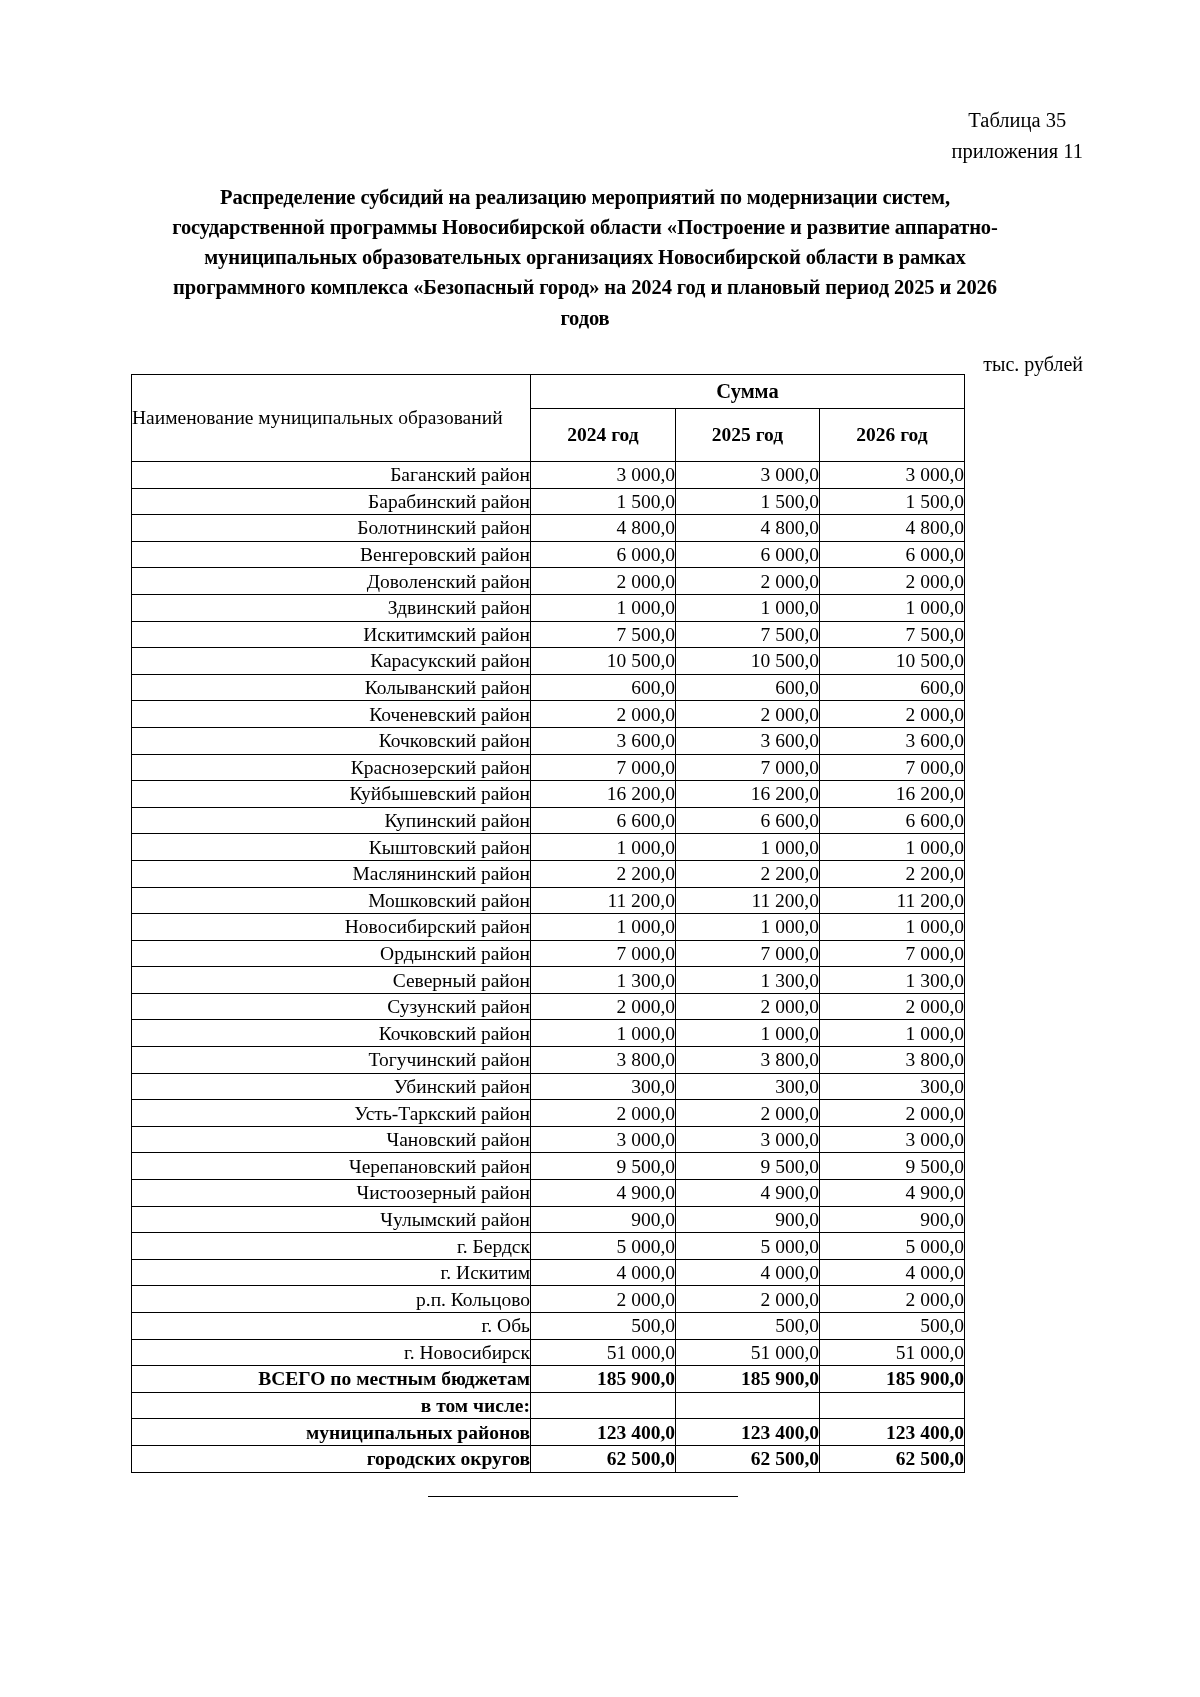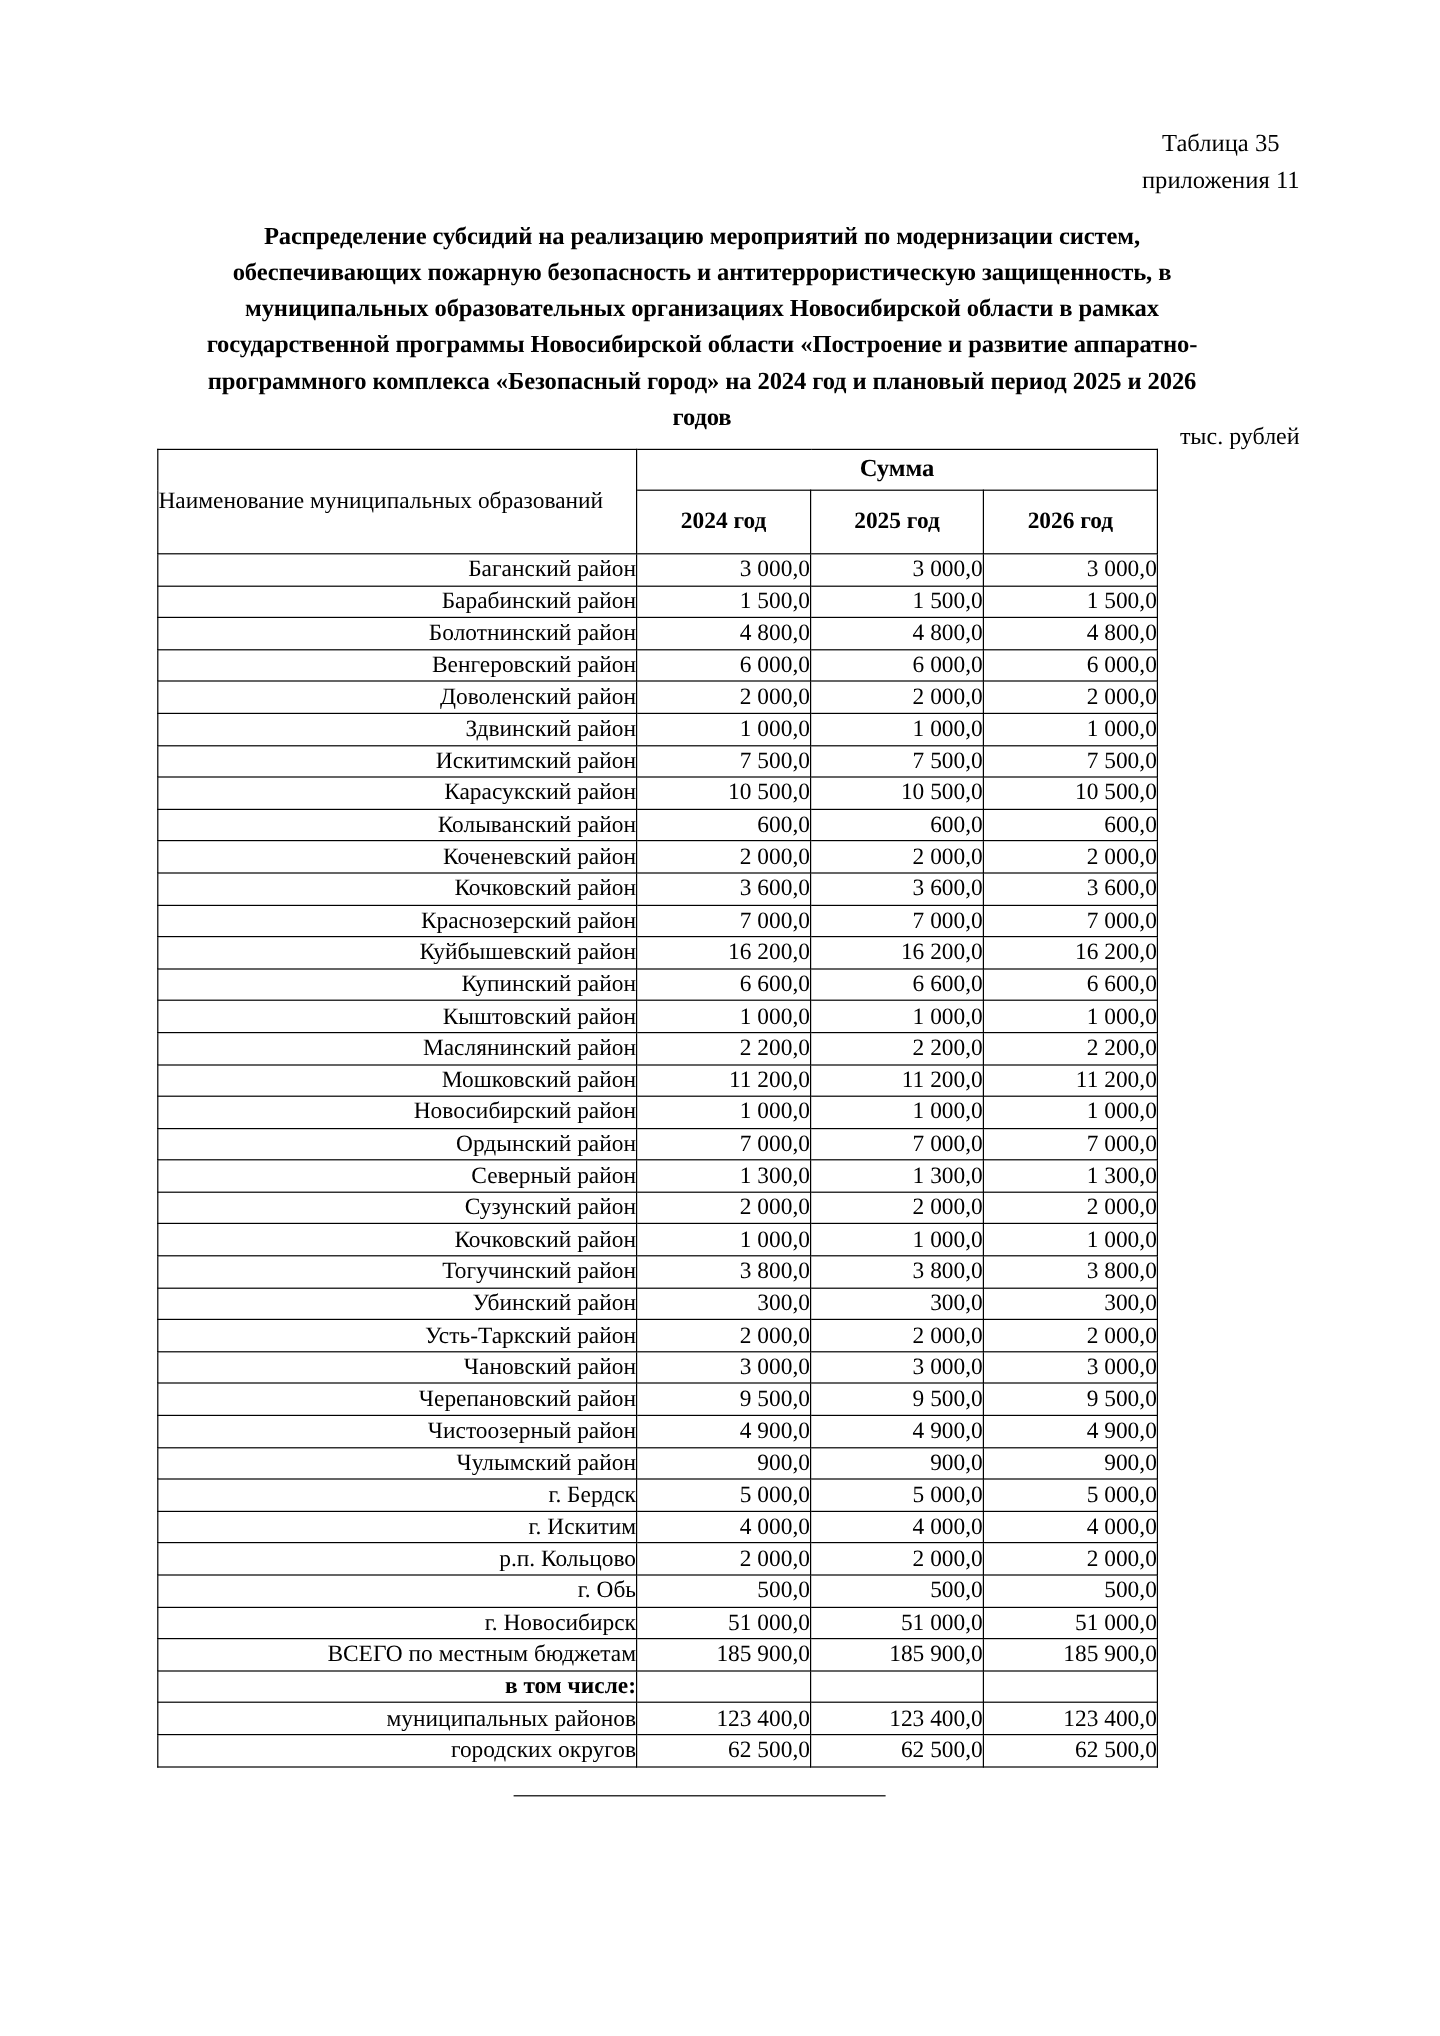--- a/index.html
+++ b/index.html
@@ -109,21 +109,21 @@
     white-space: nowrap;
   }
   td.num {
     text-align: right;
     padding: 1px 7px 2px 4px;
     height: 25.6px;
     line-height: 1.18;
     white-space: nowrap;
   }
   tr.total td {
-    font-weight: normal;
+    font-weight: bold;
   }
   tr.subhead td {
     font-weight: bold;
   }
 
   
   .bottom-rule {
     position: absolute;
     top: 1496px;
     left: 428px;
@@ -137,23 +137,22 @@
 
 <div class="page">
 
   <div class="doc-ref">
     <div>Таблица 35</div>
     <div>приложения 11</div>
   </div>
 
   <div class="doc-title">
     <div>Распределение субсидий на реализацию мероприятий по модернизации систем,</div>
-    <div>обеспечивающих пожарную безопасность и антитеррористическую защищенность, в</div>
+    <div>государственной программы Новосибирской области «Построение и развитие аппаратно-</div>
     <div>муниципальных образовательных организациях Новосибирской области в рамках</div>
-    <div>государственной программы Новосибирской области «Построение и развитие аппаратно-</div>
     <div>программного комплекса «Безопасный город» на 2024 год и плановый период 2025 и 2026</div>
     <div>годов</div>
   </div>
 
   <div class="units-note">тыс. рублей</div>
 
   <div class="table-wrap">
     <table class="subsidy">
       <colgroup>
         <col class="c-name">

